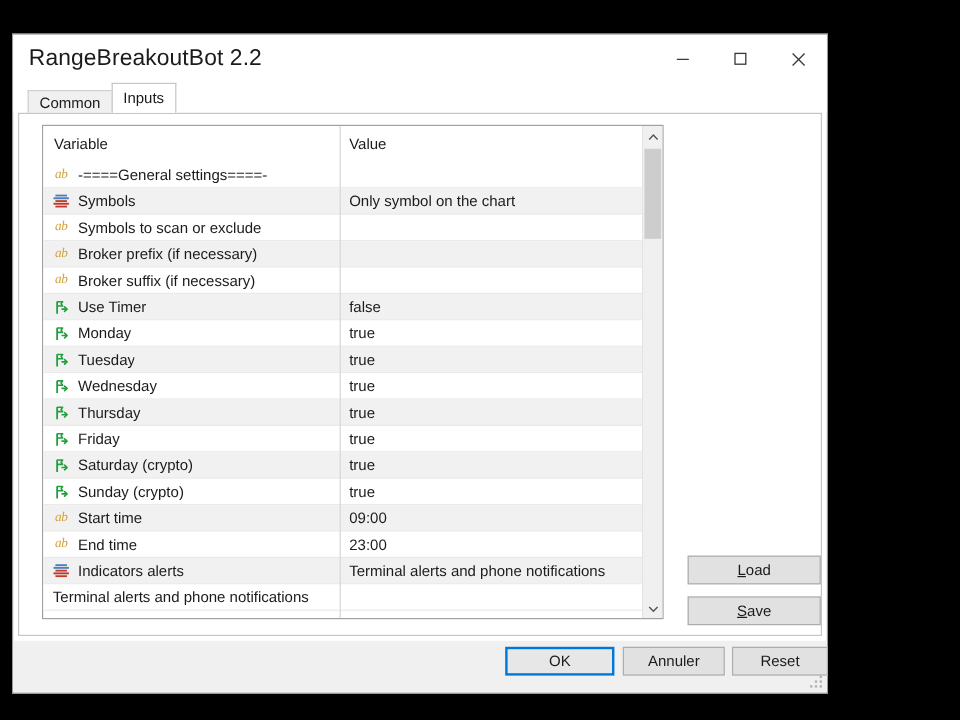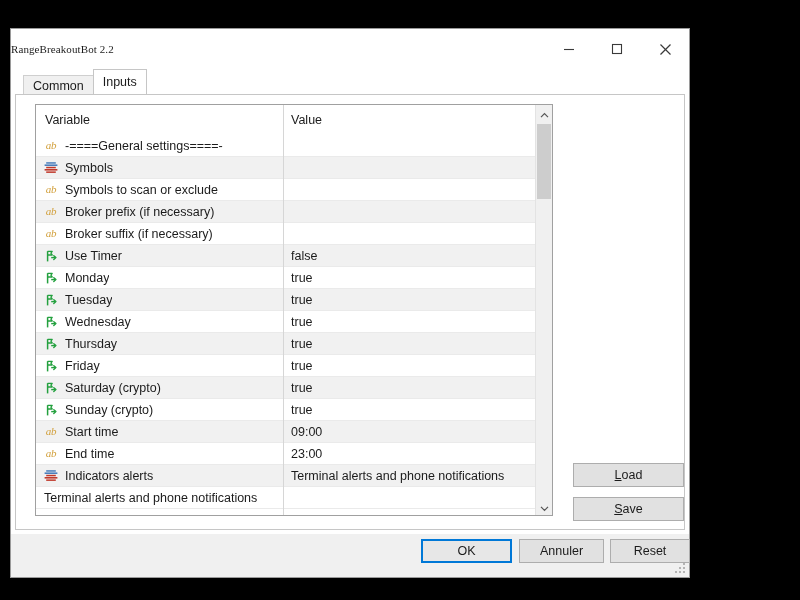--- a/index.html
+++ b/index.html
@@ -36,25 +36,25 @@
   
   .titlebar {
     height: 40px;
     background: #ffffff;
     display: flex;
     align-items: center;
     flex: 0 0 auto;
     position: relative;
   }
   .title-text {
-    font-size: 11px;
+    font-size: 19px;
     color: #1b1b1b;
+    padding-left: 13px;
     letter-spacing: 0.1px;
     white-space: nowrap;
-    font-family: Liberation Serif, serif;
   }
   .caption-buttons {
     position: absolute;
     right: 0;
     top: 0;
     height: 40px;
     display: flex;
   }
   .cap-btn {
     width: 48px;
@@ -375,20 +375,21 @@
                     <svg width="14" height="13" viewBox="0 0 14 13">
                       <rect x="2.2" y="1.2" width="9.6" height="1.5" fill="#4a7ebb"></rect>
                       <rect x="0.6" y="3.4" width="12.8" height="1.6" fill="#4a7ebb"></rect>
                       <rect x="2.2" y="5.8" width="9.6" height="1.5" fill="#c0392b"></rect>
                       <rect x="0.6" y="8.0" width="12.8" height="1.6" fill="#c0392b"></rect>
                       <rect x="2.2" y="10.4" width="9.6" height="1.5" fill="#c0392b"></rect>
                     </svg>
                   </span>
                   <span class="var-label">Symbols</span>
                 </div>
+                <div class="cell-val">Only symbol on the chart</div>
               </div>
               <div class="row plain">
                 <div class="cell-var">
                   <span class="tico tico-ab">ab</span>
                   <span class="var-label">Symbols to scan or exclude</span>
                 </div>
                 <div class="cell-val"></div>
               </div>
               <div class="row alt">
                 <div class="cell-var">

